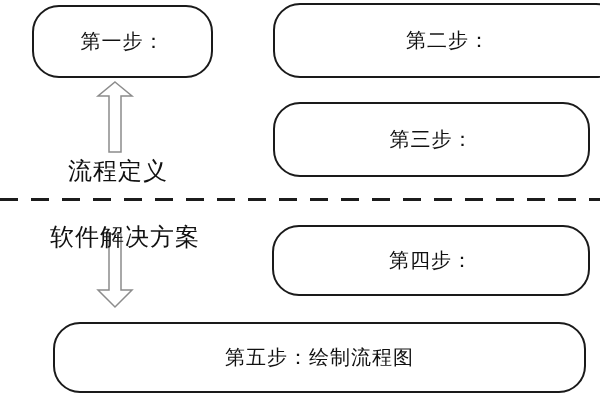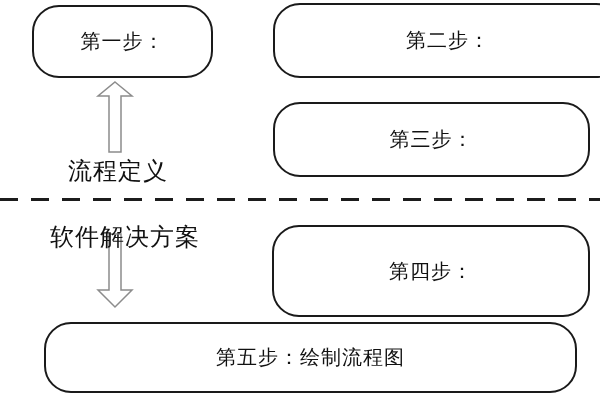--- a/index.html
+++ b/index.html
@@ -24,22 +24,22 @@
     justify-content: center;
     text-align: left;
     font-size: 20px;
     line-height: 27px;
     letter-spacing: 1px;
   }
   .stepbox span { display: block; white-space: nowrap; }
   #box-step1 { left: 32px;  top: 5px;   width: 181px; height: 73px; }
   #box-step2 { left: 273px; top: 3px;   width: 350px; height: 75px; }
   #box-step3 { left: 273px; top: 102px; width: 317px; height: 75px; }
-  #box-step4 { left: 272px; top: 225px; width: 318px; height: 92px; gap: 48px; }
-  #box-step5 { left: 44px;  top: 322px; width: 533px; height: 71px; }
+  #box-step4 { left: 272px; top: 225px; width: 318px; height: 71px; gap: 48px; }
+  #box-step5 { left: 53px;  top: 322px; width: 533px; height: 71px; }
   .side-label {
     position: absolute;
     font-size: 24px;
     line-height: 23px;
     letter-spacing: 1px;
     white-space: nowrap;
     transform: translateX(-50%);
   }
   #label-upper { left: 118px; top: 160px; }
   #label-lower { left: 125px; top: 206px; margin-top: 20px; }

